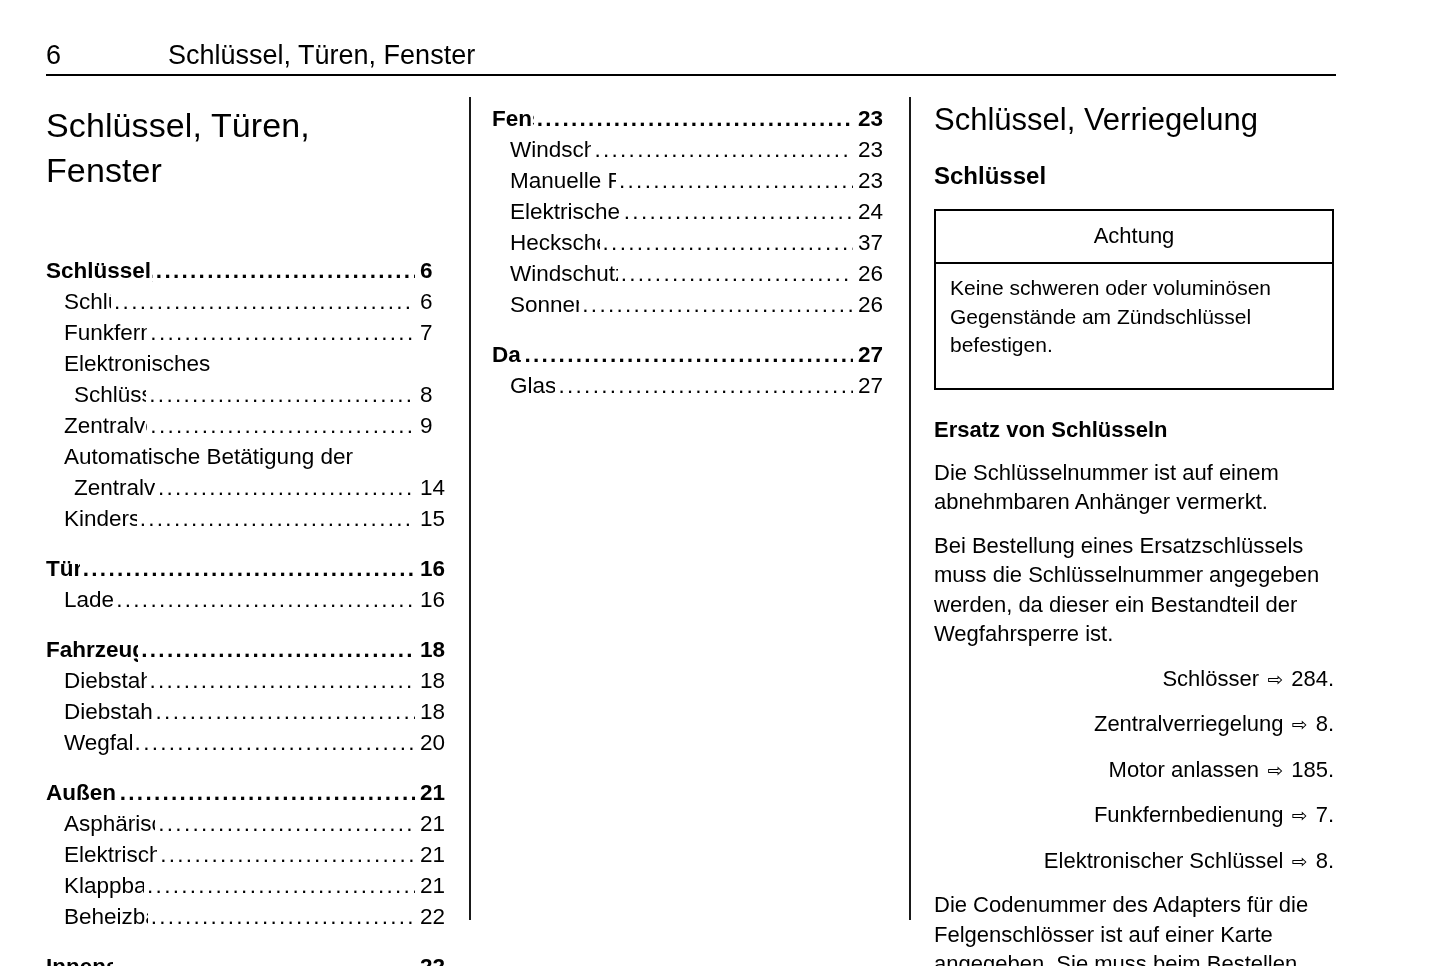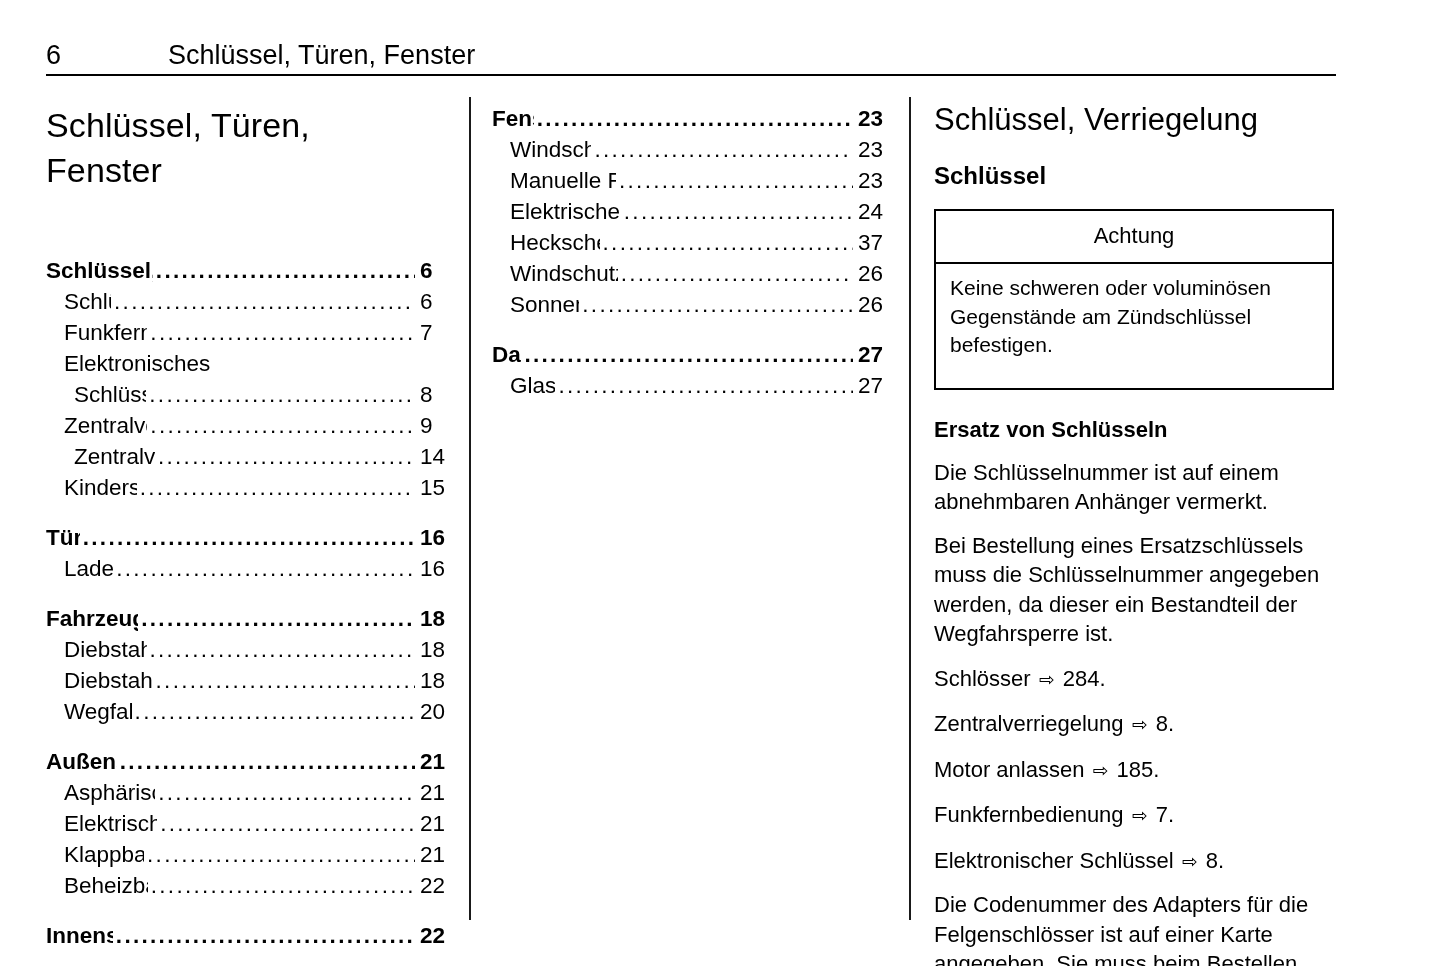--- a/index.html
+++ b/index.html
@@ -157,20 +157,21 @@
   .para {
     font-size: 22px;
     line-height: 29.5px;
     margin: 14px 0 0 0;
   }
   .xref {
     font-size: 22px;
     line-height: 29.5px;
     margin: 15px 0 0 0;
     white-space: nowrap;
+    text-align: right;
   }
   .xref .arrow {
     font-family: "DejaVu Sans", sans-serif;
     font-size: 19px;
     padding: 0 2px;
   }
 </style>
 </head>
 <body>
 
@@ -210,20 +211,23 @@
         </div>
         <div class="toc-row level-2 wrap-cont">
           <span class="label">Schlüsselsystem</span>
           <span class="leader">........................................................................</span>
           <span class="pageno">8</span>
         </div>
         <div class="toc-row level-2">
           <span class="label">Zentralverriegelung</span>
           <span class="leader">........................................................................</span>
           <span class="pageno">9</span>
+        </div>
+        <div class="toc-row level-2 noleader">
+          <span class="label">Automatische Betätigung der</span>
         </div>
         <div class="toc-row level-2 wrap-cont">
           <span class="label">Zentralverriegelung</span>
           <span class="leader">........................................................................</span>
           <span class="pageno">14</span>
         </div>
         <div class="toc-row level-2">
           <span class="label">Kindersicherung</span>
           <span class="leader">........................................................................</span>
           <span class="pageno">15</span>

